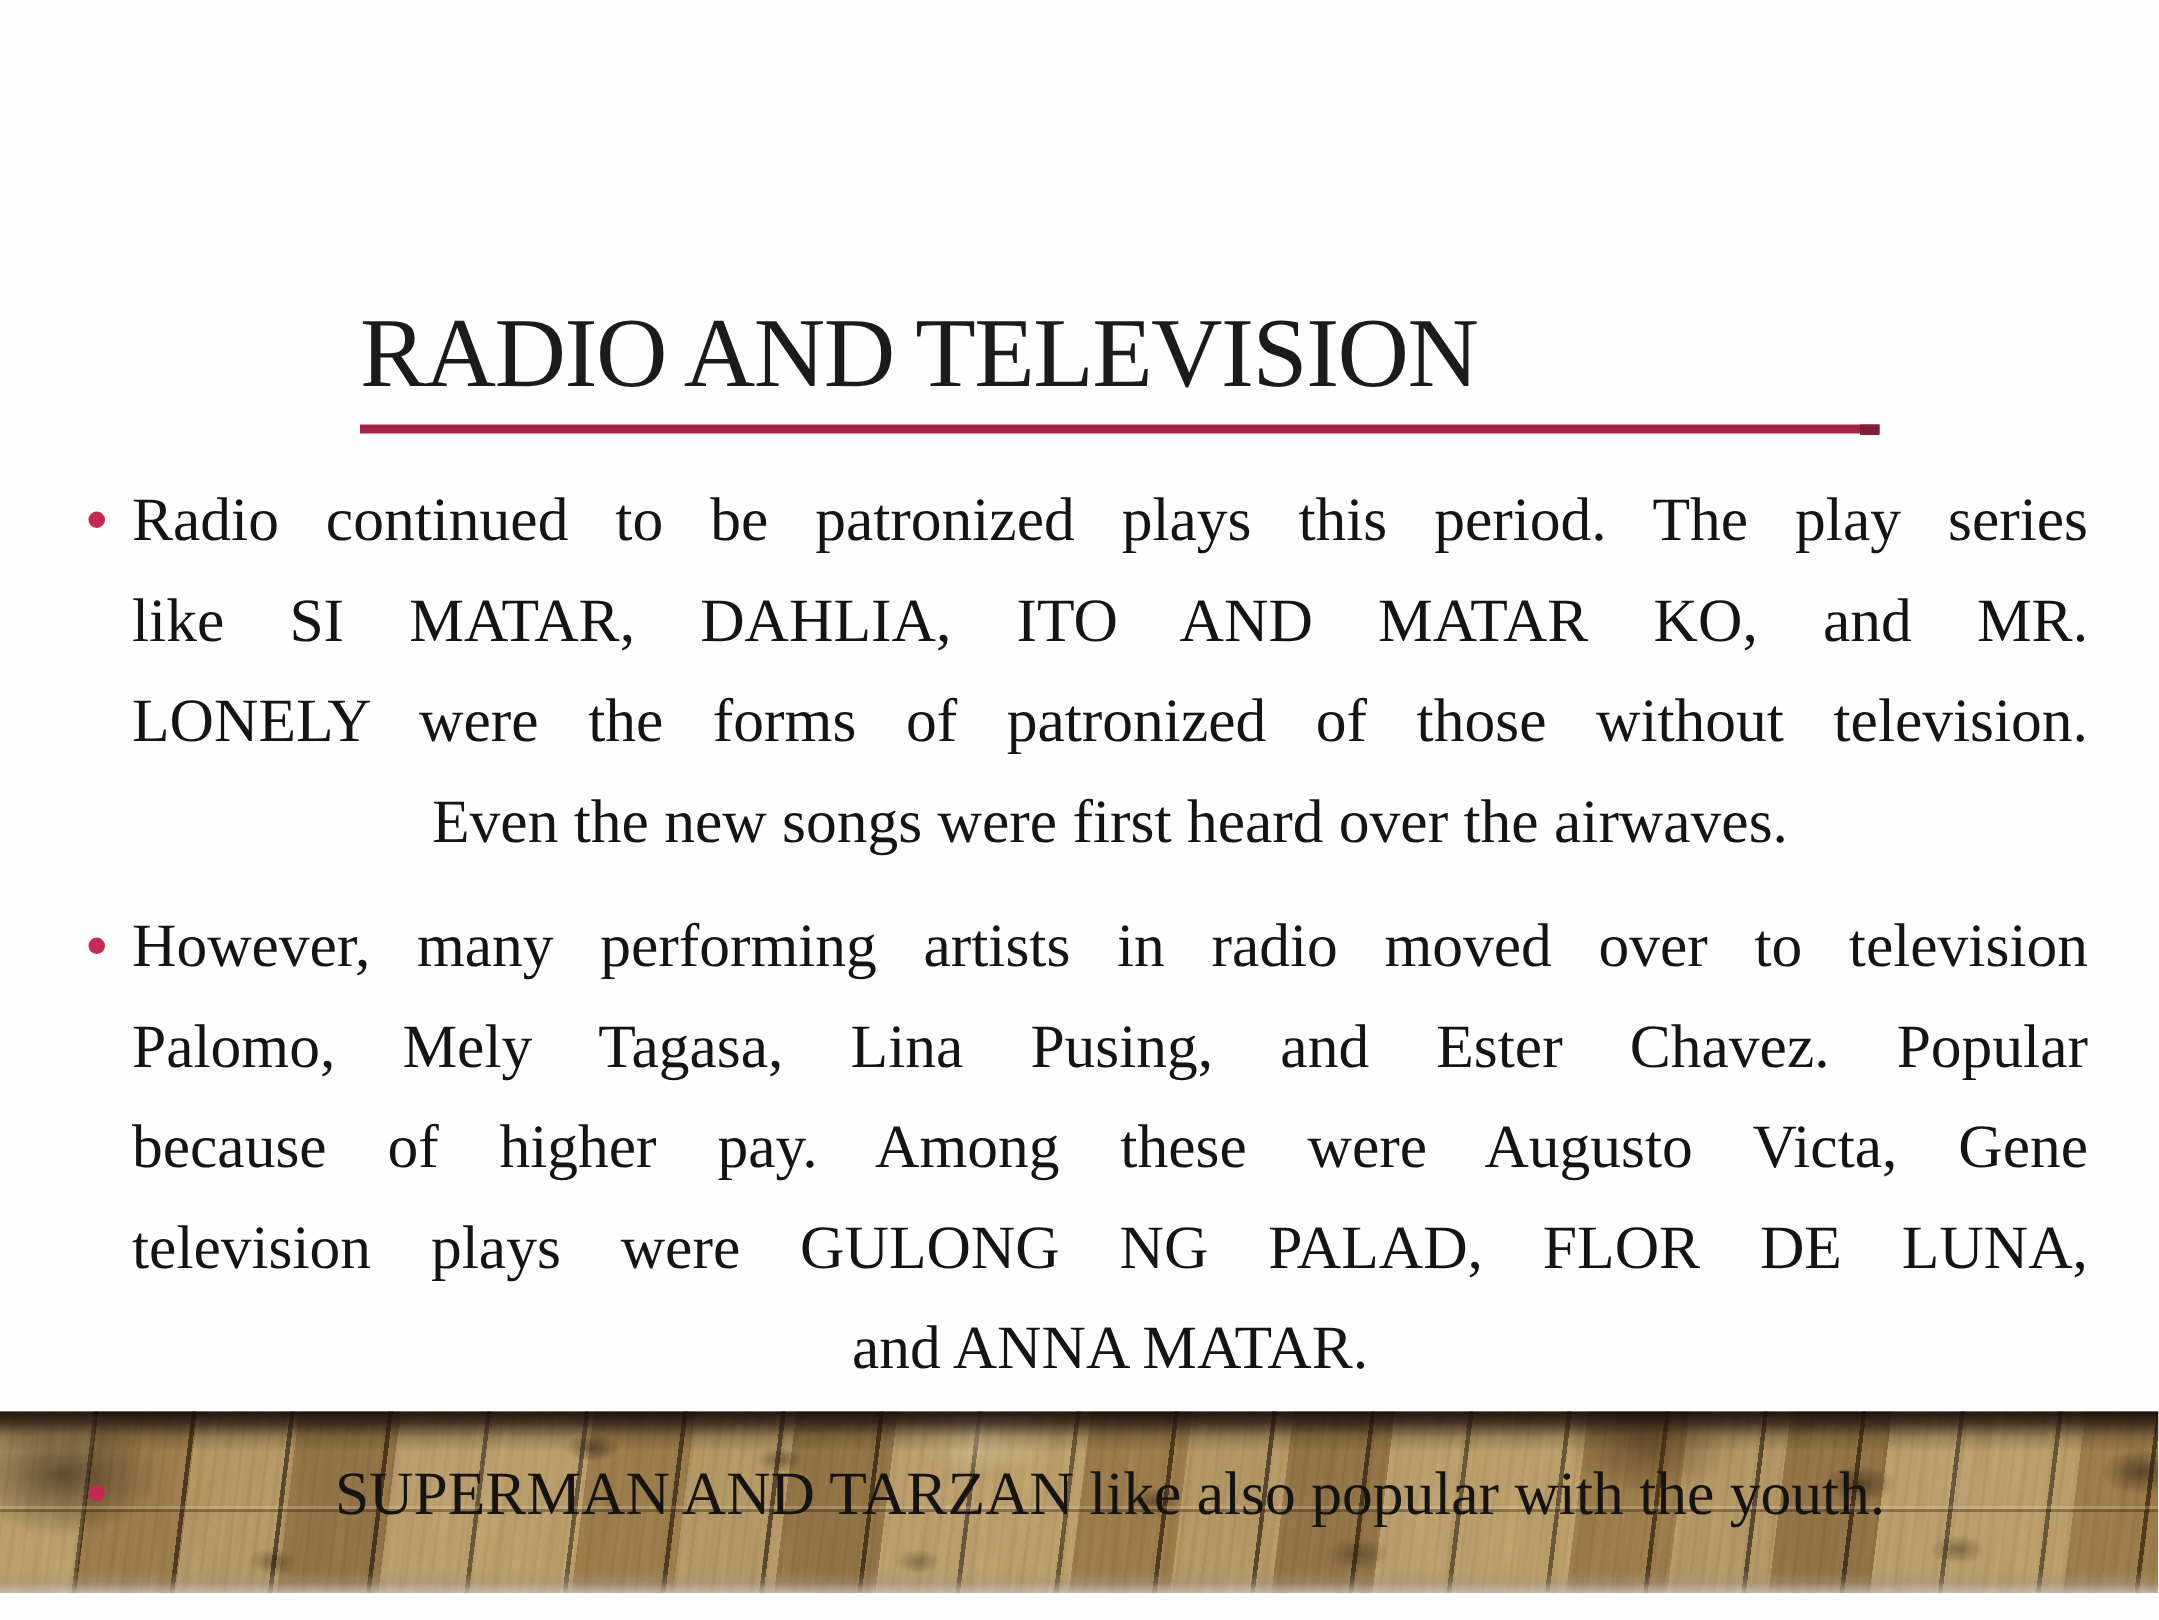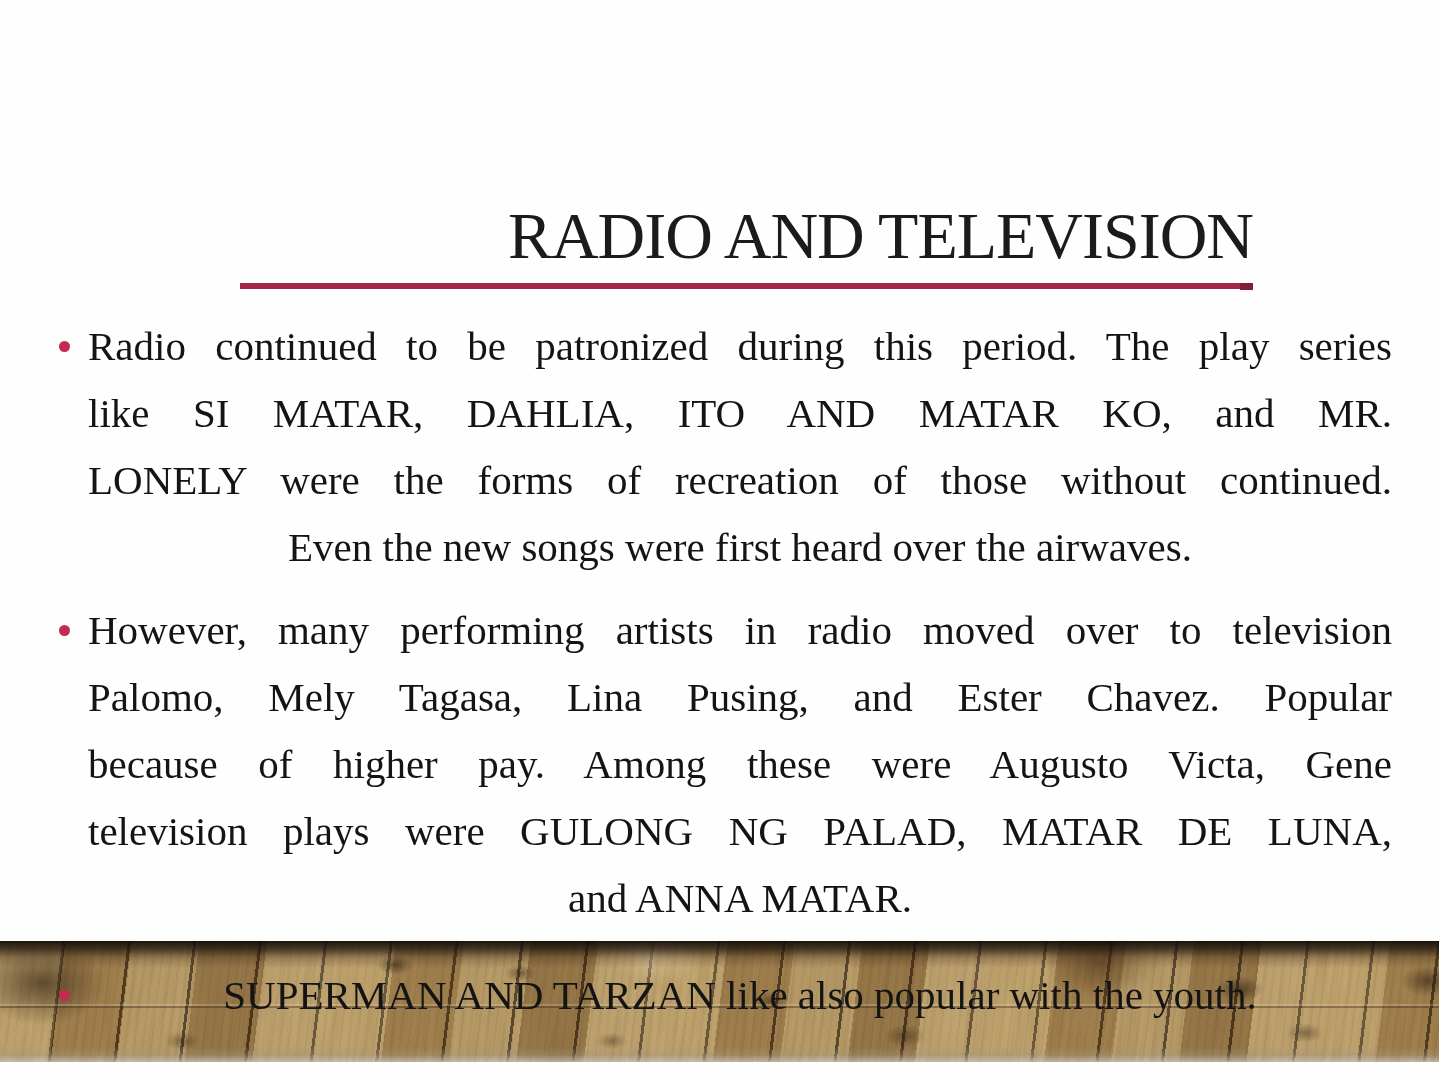--- a/index.html
+++ b/index.html
@@ -8,21 +8,21 @@
     width:1439px;height:1080px;
     background:#fefefe;
     overflow:hidden;
     font-family:"Liberation Serif","DejaVu Serif",serif;
   }
 
   
   .title{
     position:absolute;left:240px;top:200px;width:1013px;margin:0;
     font-size:66px;line-height:72px;font-weight:400;
-    letter-spacing:-1px;text-align:right;
+    letter-spacing:-1px;text-align:left;
     color:var(--title-color,#1b1b1b);
     white-space:nowrap;
   }
   .title-rule{
     position:absolute;left:240px;top:283px;width:1013px;height:6px;
     background:var(--accent,#a32646);
   }
   .rule-cap{
     position:absolute;right:0;top:0;width:13px;height:7px;
     background:#801f38;
@@ -94,30 +94,30 @@
 <div class="slide" style="--accent: #a32646; --dot: #c22a52; --title-color: #1b1b1b; --body-color: #141414; --wood-base: #b3955f;">
 
   <h1 class="title">RADIO AND TELEVISION</h1>
 
   <div class="title-rule">
     <span class="rule-cap"></span>
   </div>
 
   <ul class="bullets" id="bullets">
       <li>
-        <div class="line just">Radio continued to be patronized during this period. The play series</div>
+        <div class="line just">Radio continued to be patronized plays this period. The play series</div>
         <div class="line just">like SI MATAR, DAHLIA, ITO AND MATAR KO, and MR.</div>
-        <div class="line just">LONELY were the forms of recreation of those without continued.</div>
+        <div class="line just">LONELY were the forms of patronized of those without television.</div>
         <div class="line left">Even the new songs were first heard over the airwaves.</div>
       </li>
       <li>
         <div class="line just">However, many performing artists in radio moved over to television</div>
         <div class="line just">Palomo, Mely Tagasa, Lina Pusing, and Ester Chavez. Popular</div>
         <div class="line just">because of higher pay. Among these were Augusto Victa, Gene</div>
-        <div class="line just">television plays were GULONG NG PALAD, MATAR DE LUNA,</div>
+        <div class="line just">television plays were GULONG NG PALAD, FLOR DE LUNA,</div>
         <div class="line left">and ANNA MATAR.</div>
       </li>
       <li>
         <div class="line left">SUPERMAN AND TARZAN like also popular with the youth.</div>
       </li>
     </ul>
 
   <div class="wood">
     <svg class="grain" width="1439" height="121" xmlns="http://www.w3.org/2000/svg">
       <defs>

